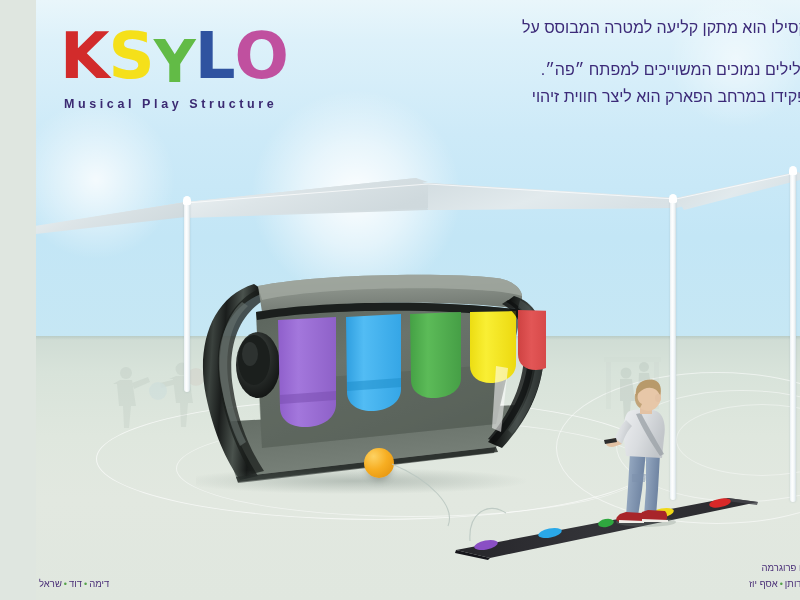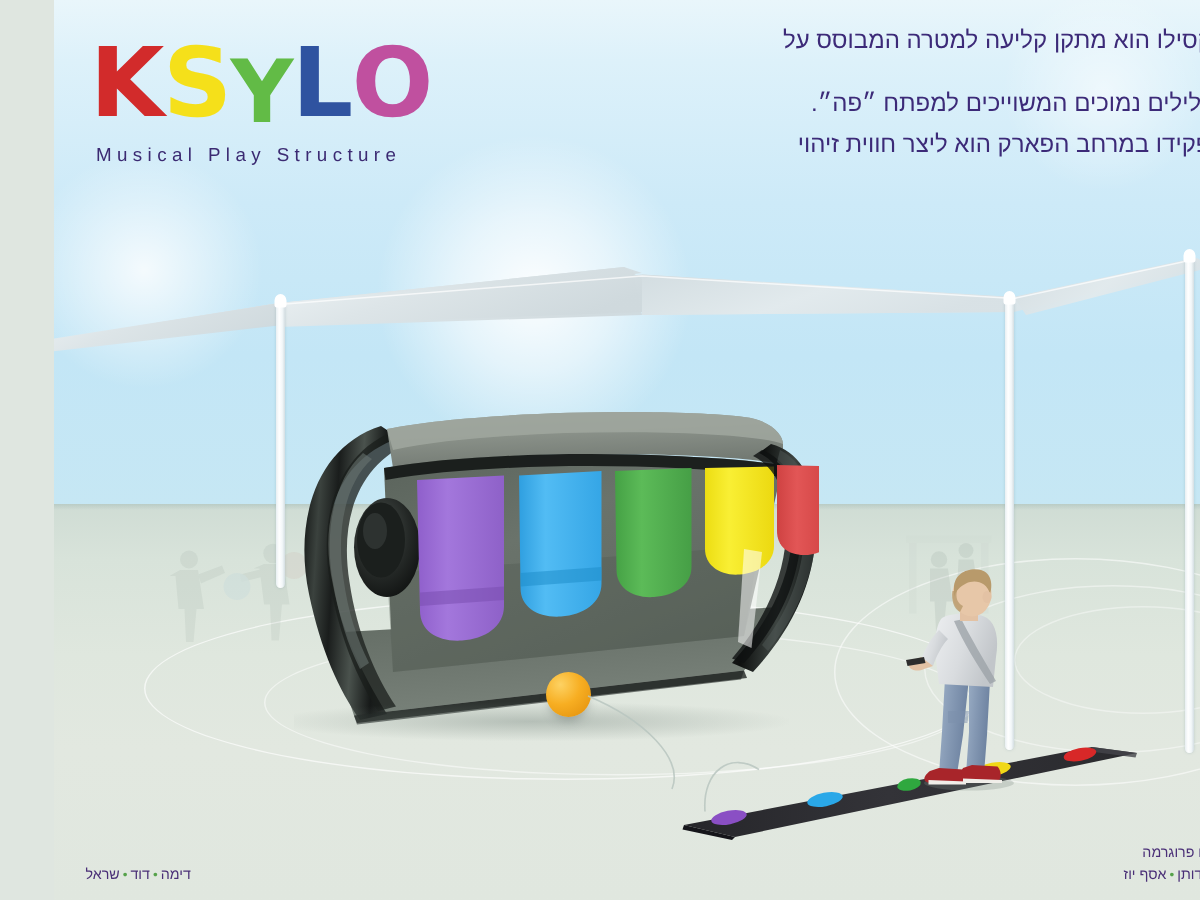--- a/index.html
+++ b/index.html
@@ -60,36 +60,36 @@
   
   .logo{position:absolute;left:24px;top:24px;width:260px;height:80px;}
   .logo-letters{
     font-family:"DejaVu Sans",sans-serif;font-weight:bold;font-size:64px;
     letter-spacing:-1px;line-height:1;white-space:nowrap;
   }
   .logo-letters span{display:inline-block;}
   .tagline{
     margin-top:6px;margin-left:4px;
     font-family:"Liberation Sans",sans-serif;
-    font-size:12.5px;font-weight:400;color:#3b2a72;letter-spacing:3.6px;
+    font-size:12.5px;font-weight:700;color:#3b2a72;letter-spacing:3.6px;
     white-space:nowrap;
   }
   .headline{
     position:absolute;right:18px;top:14px;width:520px;
     direction:rtl;text-align:right;color:#3c2a78;
     font-family:"Liberation Sans",sans-serif;font-size:16px;line-height:1.72;
   }
   .headline p{margin:0;}
   .headline .gap{height:14px;}
   .credit{
     position:absolute;bottom:8px;direction:rtl;color:#4a2f77;
     font-family:"Liberation Sans",sans-serif;font-size:9.5px;line-height:1.65;
   }
   .credit.right{right:12px;text-align:right;}
-  .credit.left{left:21px;text-align:right;}
+  .credit.left{left:3px;text-align:right;}
   .dotsep{color:#55a24a;font-size:9px;padding:0 2px;}
 </style>
 </head>
 <body>
 
 <div id="stage">
 
   <div class="sky"></div>
 
   <div class="ground"></div>

